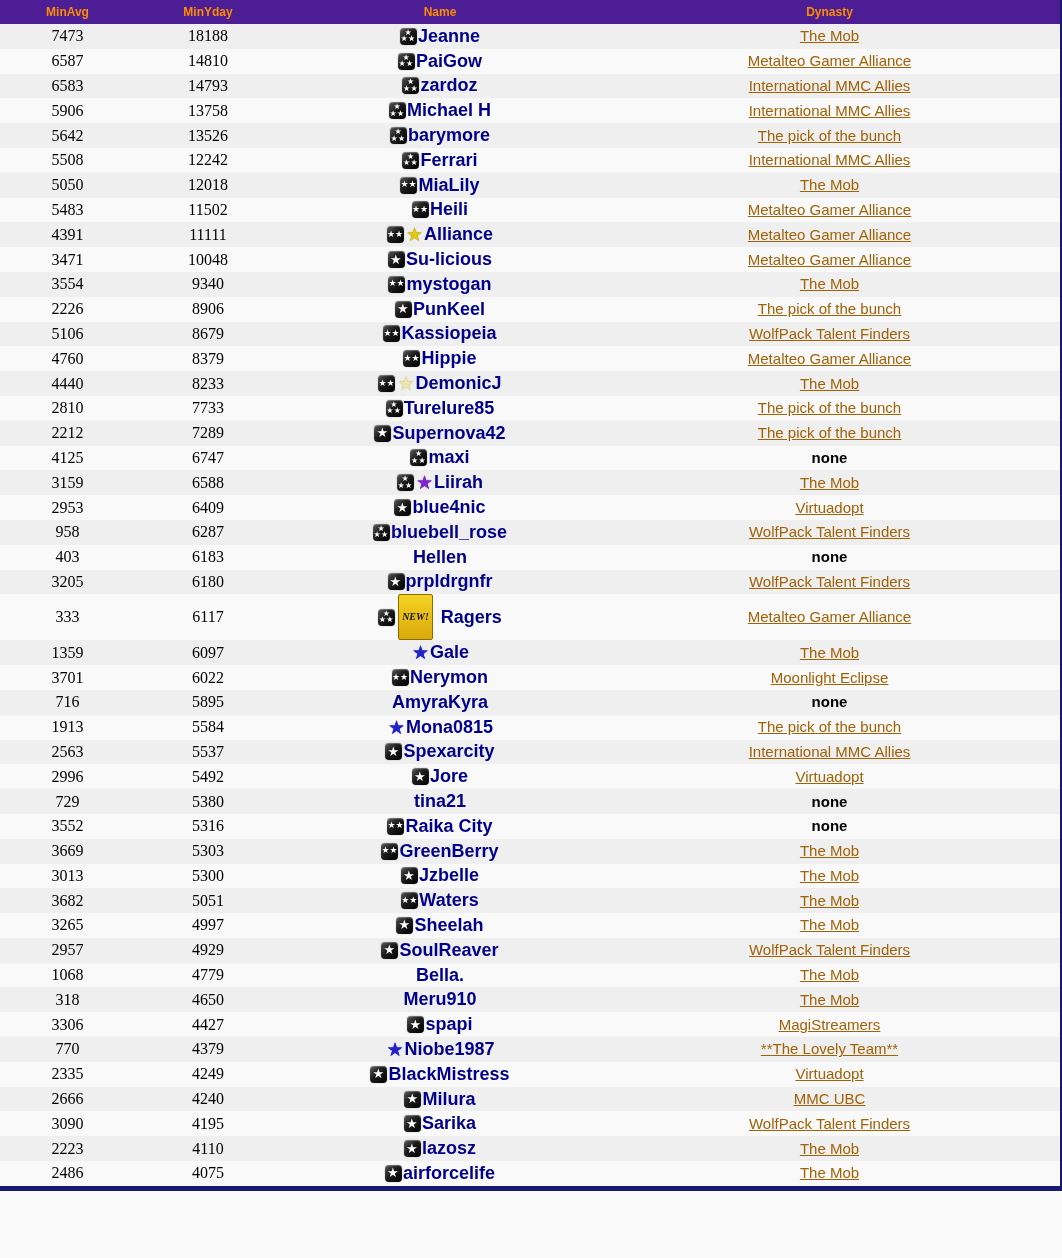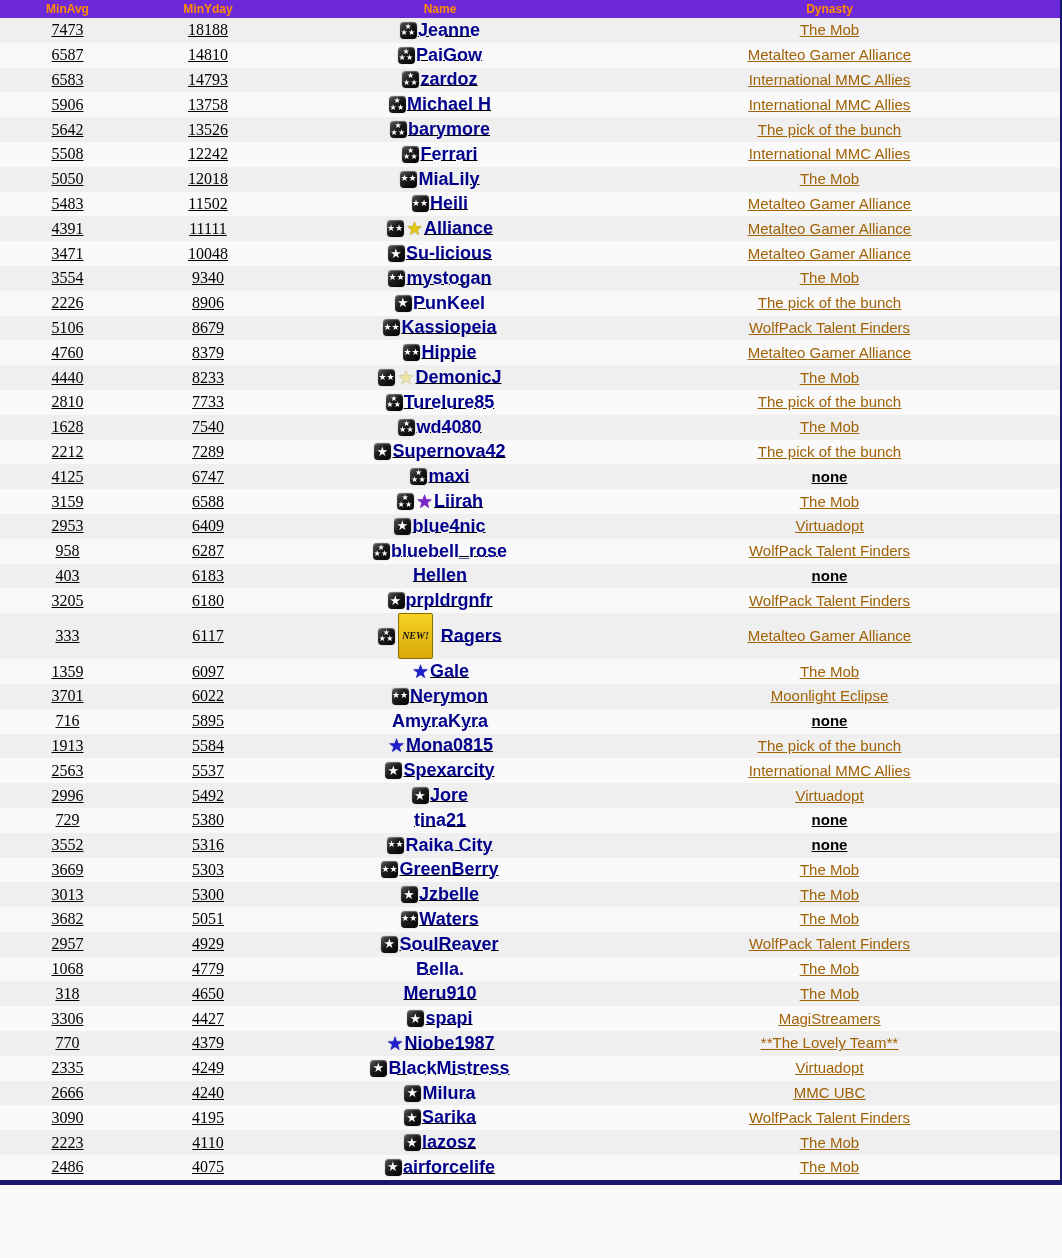--- a/index.html
+++ b/index.html
@@ -1,22 +1,22 @@
 <!DOCTYPE html>
 <html><head>
 <meta charset="utf-8">
 <style>
   html,body{margin:0;padding:0;background:#f9f9f9;}
   body{width:1062px;font-family:"Liberation Sans",sans-serif;}
   .wrap{width:1062px;border-right:2px solid #191970;border-bottom:5px solid #191970;box-sizing:border-box;}
   table{border-collapse:collapse;table-layout:fixed;width:100%;}
-  thead tr{height:18px;background:#6d28d9;}
+  thead tr{height:24px;background:#4c1d95;}
   th{color:#ff8c00;font-size:12px;font-weight:bold;text-align:center;padding:0;line-height:18px;cursor:pointer;}
   col.c1{width:135px;} col.c2{width:146px;} col.c3{width:318px;} col.c4{width:461px;}
-  tbody tr{height:24.8px;text-decoration:underline;}
+  tbody tr{height:24.8px;}
   tbody tr:nth-child(odd){background:#efefef;}
   tbody tr:nth-child(even){background:#f9f9f9;}
   td{padding:0;text-align:center;vertical-align:middle;overflow:hidden;white-space:nowrap;}
   td.num{font-family:"Liberation Serif",serif;font-size:16px;color:#000;}
   .player-name{color:#00008b;font-weight:bold;font-size:18px;text-decoration:none;vertical-align:middle;cursor:pointer;}
   .dyn-link{color:#a16207;font-size:15px;text-decoration:underline;cursor:pointer;}
   .dyn-none{color:#000;font-size:15px;font-weight:bold;text-decoration:none;cursor:default;}
   
   .badge{position:relative;display:inline-block;width:17px;height:17px;border-radius:4px;
          background:linear-gradient(135deg,#585858 0%,#1c1c1c 45%,#000 100%);
@@ -184,28 +184,20 @@
   </tr>
         <tr>
     <td class="num">2810</td>
     <td class="num">7733</td>
     <td>
       <span><span class="badge stars3"><span class="s">★</span><span class="s">★</span><span class="s">★</span></span></span><a class="player-name">Turelure85</a>
     </td>
     <td><a class="dyn-link">The pick of the bunch</a></td>
   </tr>
         <tr>
-    <td class="num">1628</td>
-    <td class="num">7540</td>
-    <td>
-      <span><span class="badge stars3"><span class="s">★</span><span class="s">★</span><span class="s">★</span></span></span><a class="player-name">wd4080</a>
-    </td>
-    <td><a class="dyn-link">The Mob</a></td>
-  </tr>
-        <tr>
     <td class="num">2212</td>
     <td class="num">7289</td>
     <td>
       <span><span class="badge stars1"><span class="s">★</span></span></span><a class="player-name">Supernova42</a>
     </td>
     <td><a class="dyn-link">The pick of the bunch</a></td>
   </tr>
         <tr>
     <td class="num">4125</td>
     <td class="num">6747</td>
@@ -340,20 +332,28 @@
     <td>
       <span><span class="badge stars1"><span class="s">★</span></span></span><a class="player-name">Jzbelle</a>
     </td>
     <td><a class="dyn-link">The Mob</a></td>
   </tr>
         <tr>
     <td class="num">3682</td>
     <td class="num">5051</td>
     <td>
       <span><span class="badge stars2"><span class="s">★</span><span class="s">★</span></span></span><a class="player-name">Waters</a>
+    </td>
+    <td><a class="dyn-link">The Mob</a></td>
+  </tr>
+        <tr>
+    <td class="num">3265</td>
+    <td class="num">4997</td>
+    <td>
+      <span><span class="badge stars1"><span class="s">★</span></span></span><a class="player-name">Sheelah</a>
     </td>
     <td><a class="dyn-link">The Mob</a></td>
   </tr>
         <tr>
     <td class="num">2957</td>
     <td class="num">4929</td>
     <td>
       <span><span class="badge stars1"><span class="s">★</span></span></span><a class="player-name">SoulReaver</a>
     </td>
     <td><a class="dyn-link">WolfPack Talent Finders</a></td>

